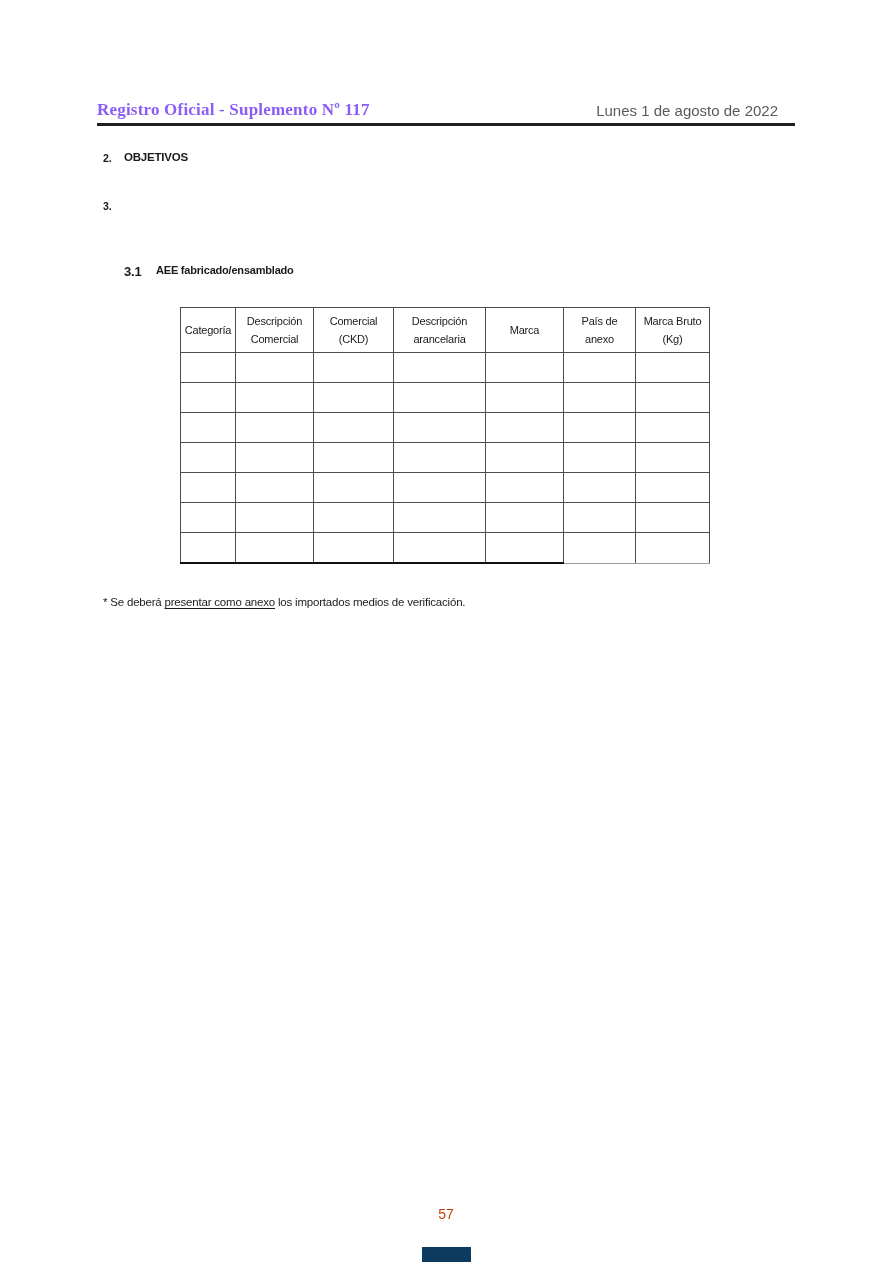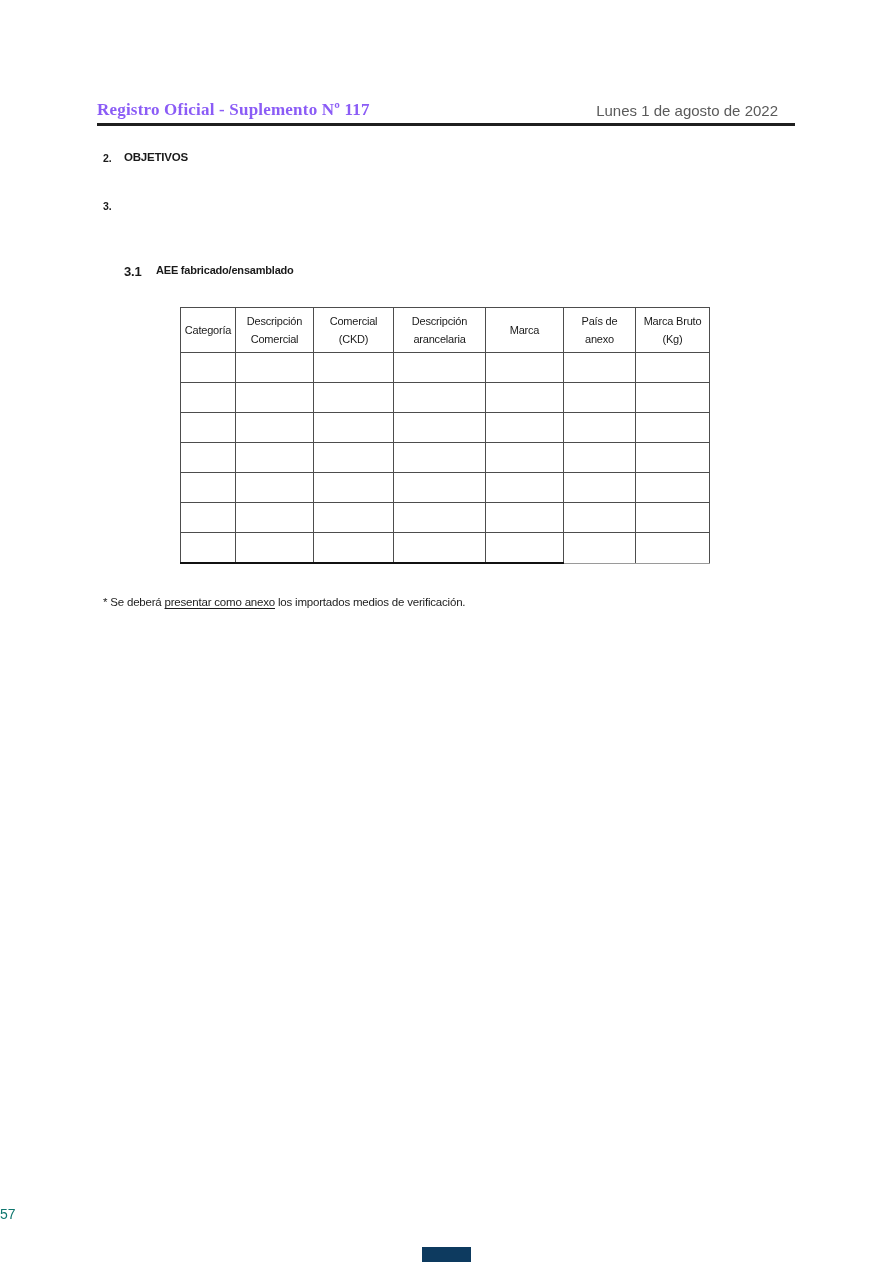--- a/index.html
+++ b/index.html
@@ -108,22 +108,23 @@
     letter-spacing: -0.2px;
     color: #1c1c1c;
   }
   .footnote .ul { text-decoration: underline; text-underline-offset: 2px; margin-top: 8px; }
 
   
   .page-number {
     position: absolute;
     left: 0; top: 1206px;
     width: 100%;
+    text-align: center;
     font-size: 14px;
-    color: #0f766e;
+    color: #c2410c;
   }
   .accent-bar {
     position: absolute;
     left: 422px; top: 1247px;
     width: 49px; height: 15px;
   }
 </style>
 </head>
 <body>
 

